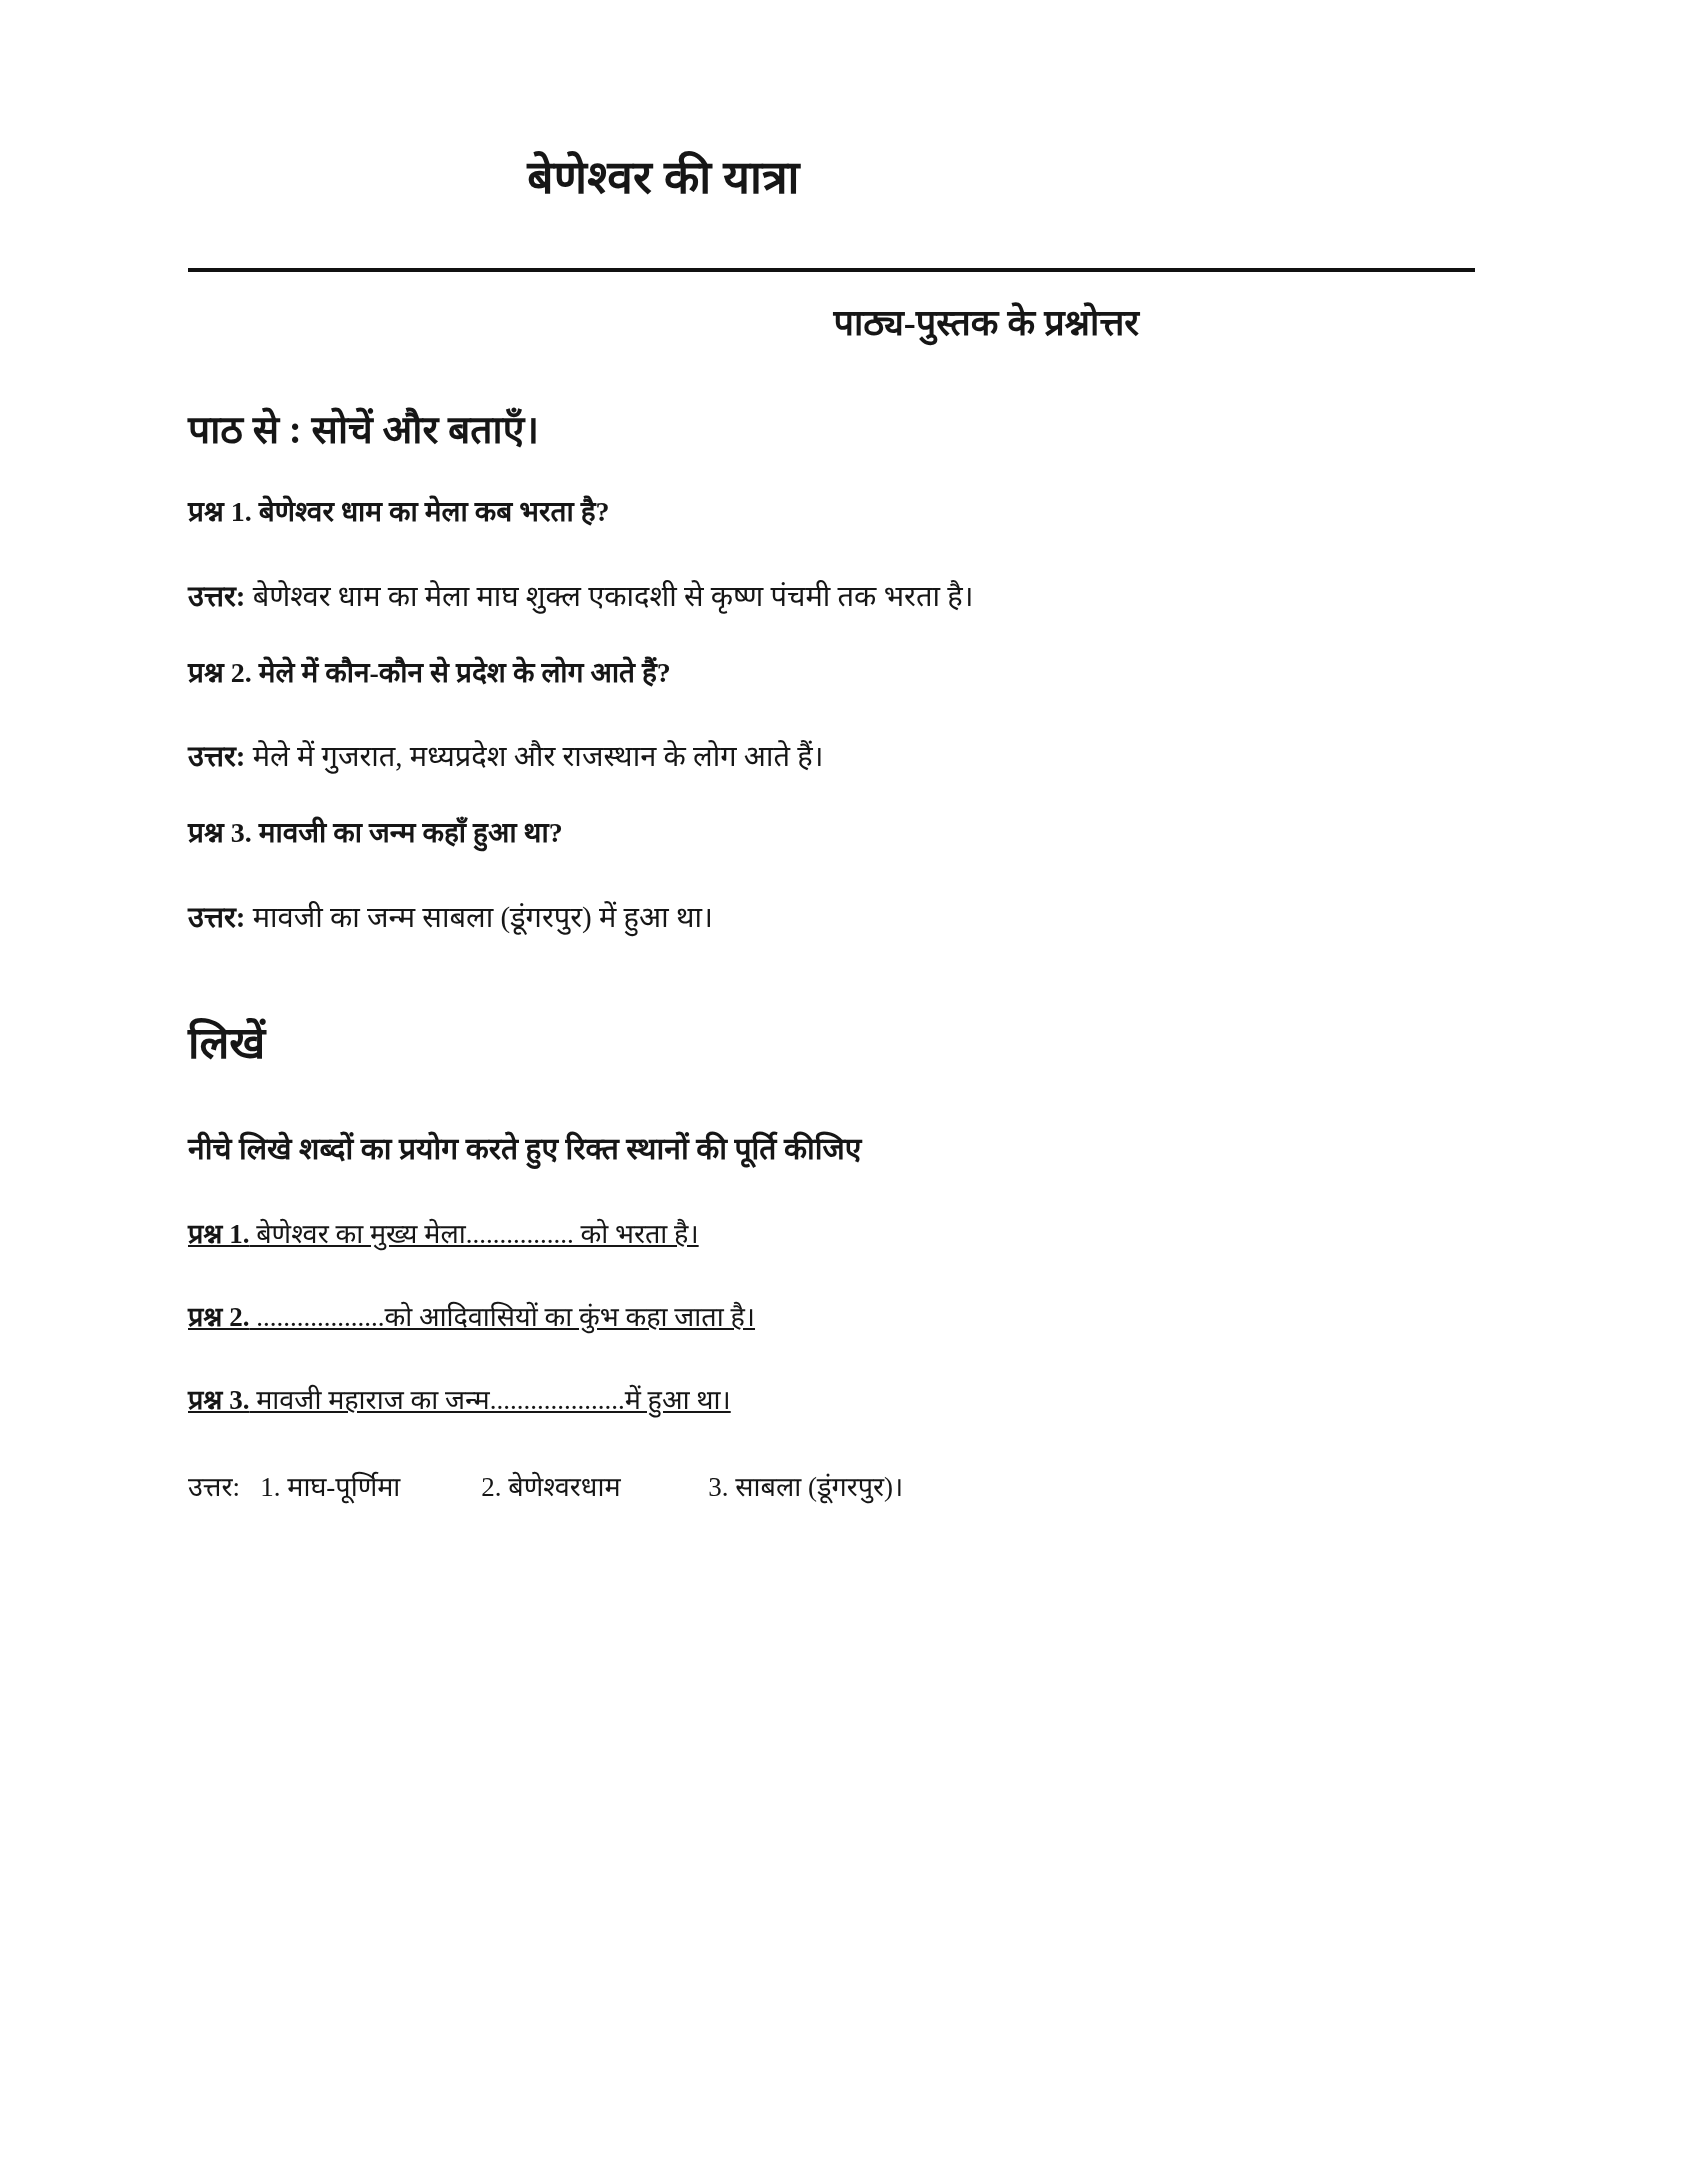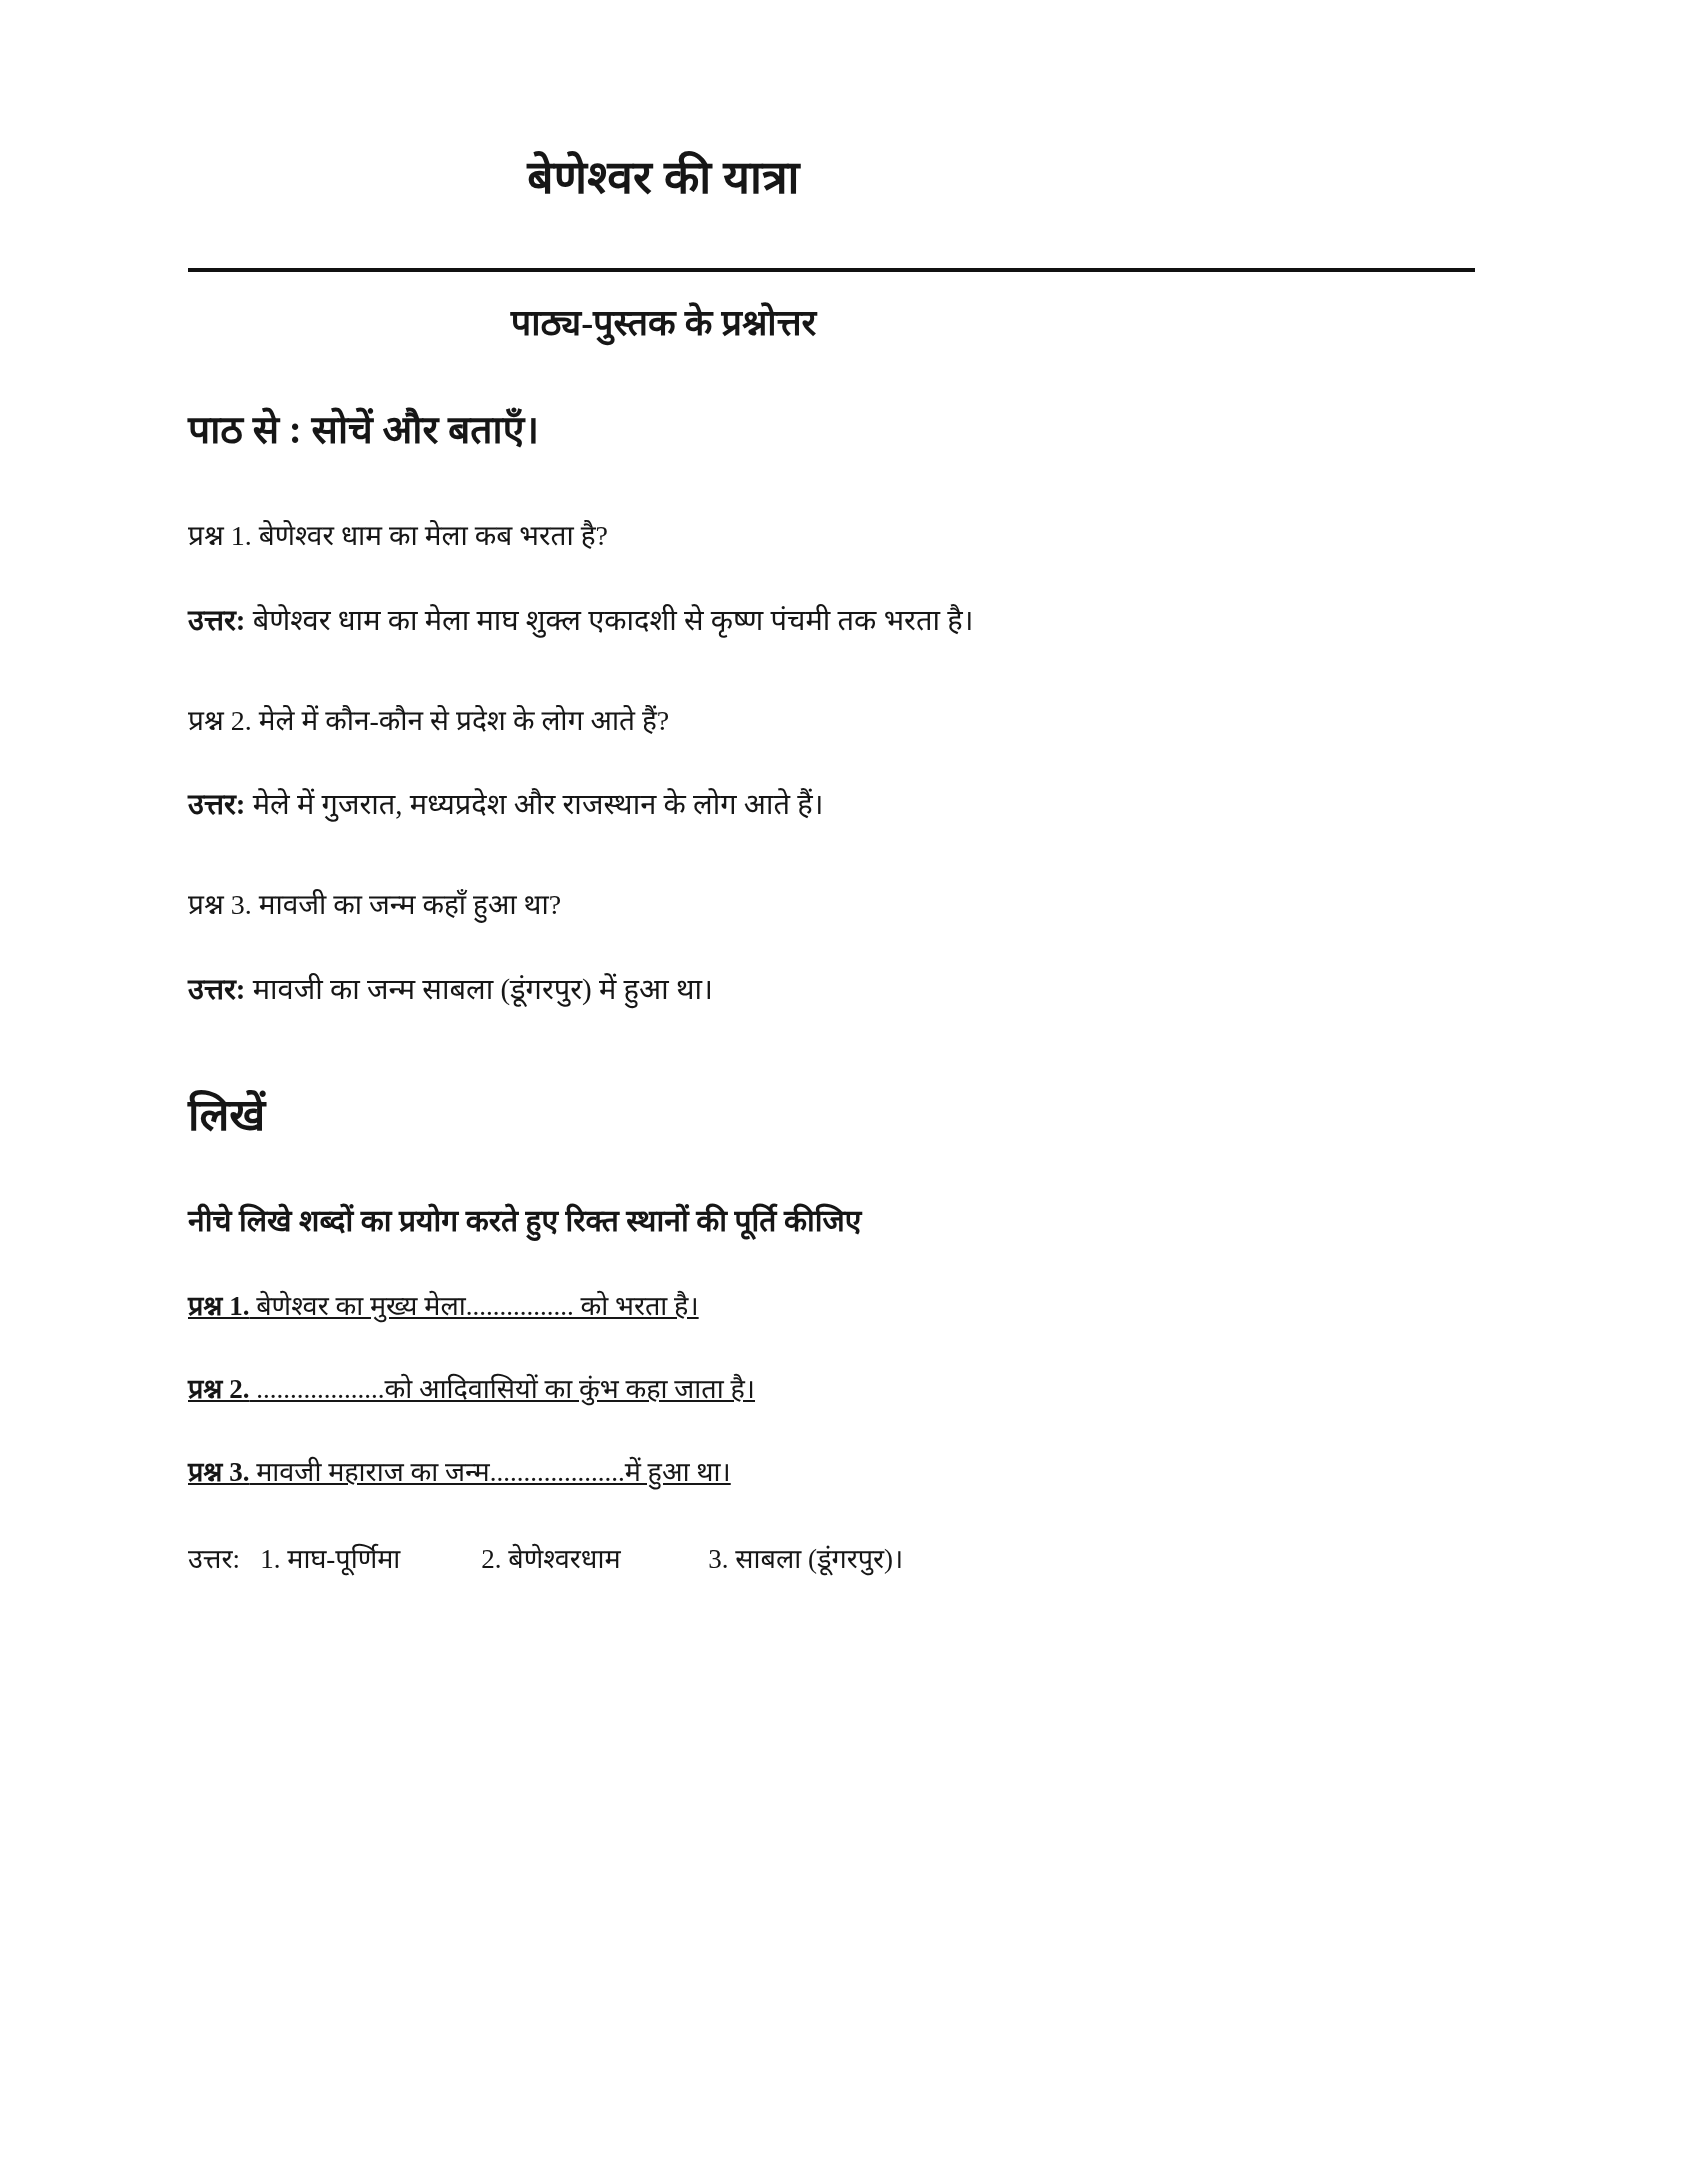--- a/index.html
+++ b/index.html
@@ -31,40 +31,40 @@
     margin: 0 0 0 0;
     letter-spacing: 0.3px;
   }
   .title-rule {
     border: 0;
     border-top: 4px solid #111111;
     margin: 61px 0 0 0;
     width: 1287px;
   }
   .doc-subtitle {
-    text-align: center;
+    text-align: right;
     font-size: 36px;
     font-weight: bold;
     margin: 28px 0 0 0;
     line-height: 1.3;
   }
   .section-heading {
     font-size: 39px;
     font-weight: bold;
     margin: 59px 0 0 0;
     line-height: 1.3;
   }
   .section-heading.secondary {
     font-size: 44px;
     margin-top: 77px;
   }
   .q-line {
     font-size: 28px;
-    font-weight: normal;
-    margin: 60px 0 0 0;
+    font-weight: bold;
+    margin: 36px 0 0 0;
     line-height: 1.45;
   }
   .a-line {
     font-size: 29px;
     margin: 42px 0 0 0;
     line-height: 1.45;
   }
   .a-line .lead,
   .blank-line .lead {
     font-weight: bold;

